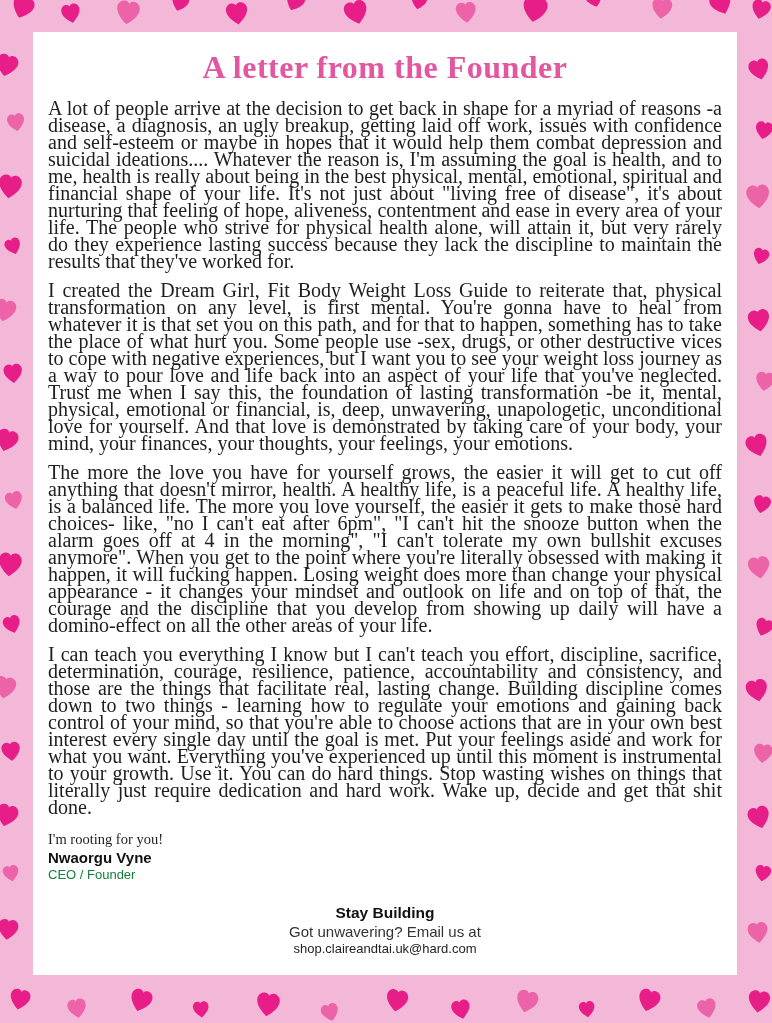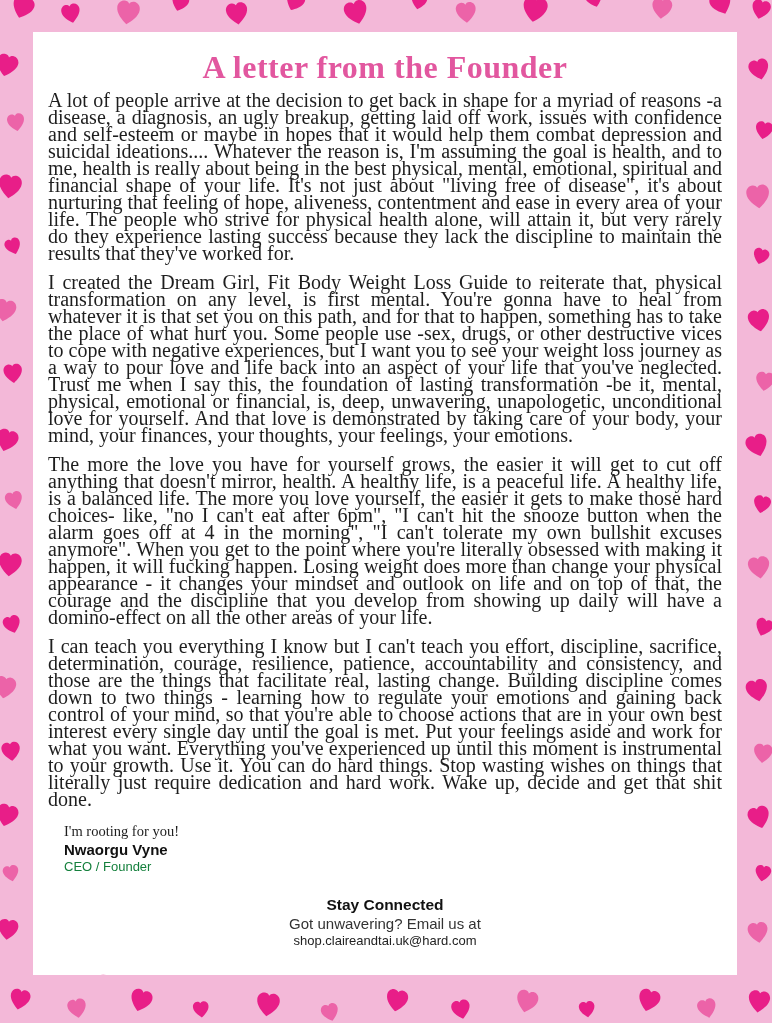--- a/index.html
+++ b/index.html
@@ -12,37 +12,37 @@
   }
   #hearts-bg{position:absolute;left:0;top:0;width:772px;height:1023px;}
   .card{
     position:absolute;left:33px;top:32px;width:704px;height:943px;
     background:#ffffff;
     box-sizing:border-box;
     padding:8px 15px 0 15px;
     overflow:hidden;
   }
   h1.title{
-    margin:8px 0 6px 0;
+    margin:8px 0 14px 0;
     text-align:center;
     font-family:"Liberation Serif", serif;
     font-weight:bold;
     font-size:32px;
     line-height:38px;
     letter-spacing:0.5px;
     color:#e2579f;
   }
   .body-text p{
     margin:0 0 12px 0;
     font-size:20px;
     line-height:17px;
     text-align:justify;
     color:#1e1e1e;
   }
-  .signoff{margin-top:14px;margin-left:16px;}
+  .signoff{margin-top:14px;}
   .signoff p{margin:0;}
   .signoff-line{font-size:14.5px;line-height:18px;color:#1e1e1e;}
   .signoff-name{font-family:"Liberation Sans", sans-serif;font-weight:bold;font-size:15px;line-height:19px;color:#111;}
   .signoff-role{font-family:"Liberation Sans", sans-serif;font-size:13px;line-height:16px;color:#15803d;}
   .stay{margin-top:20px;text-align:center;}
   .stay p{margin:0;}
   .stay-heading{font-family:"Liberation Sans", sans-serif;font-weight:bold;font-size:15.5px;line-height:19px;color:#111;}
   .stay-sub{font-family:"Liberation Sans", sans-serif;font-size:15px;line-height:19px;color:#333;}
   .stay-email{font-family:"Liberation Sans", sans-serif;font-size:13px;line-height:16px;color:#222;}
   .social-row{
@@ -142,21 +142,21 @@
     <p>I can teach you everything I know but I can't teach you effort, discipline, sacrifice, determination, courage, resilience, patience, accountability and consistency, and those are the things that facilitate real, lasting change. Building discipline comes down to two things - learning how to regulate your emotions and gaining back control of your mind, so that you're able to choose actions that are in your own best interest every single day until the goal is met. Put your feelings aside and work for what you want. Everything you've experienced up until this moment is instrumental to your growth. Use it. You can do hard things. Stop wasting wishes on things that literally just require dedication and hard work. Wake up, decide and get that shit done.</p>
   </div>
 
   <div class="signoff">
     <p class="signoff-line">I'm rooting for you!</p>
     <p class="signoff-name">Nwaorgu Vyne</p>
     <p class="signoff-role">CEO / Founder</p>
   </div>
 
   <div class="stay">
-    <p class="stay-heading">Stay Connected</p>
+    <p class="stay-heading">Stay Building</p>
     <p class="stay-sub">Got unwavering? Email us at</p>
     <p class="stay-email">shop.claireandtai.uk@hard.com</p>
   </div>
 
   <div class="social-row">
 
     <div class="social-col" style="--cx:59px">
       <div class="icon-box">
         <svg width="66" height="66" viewBox="0 0 52 52">
           <g stroke="#ee4699" fill="none">

